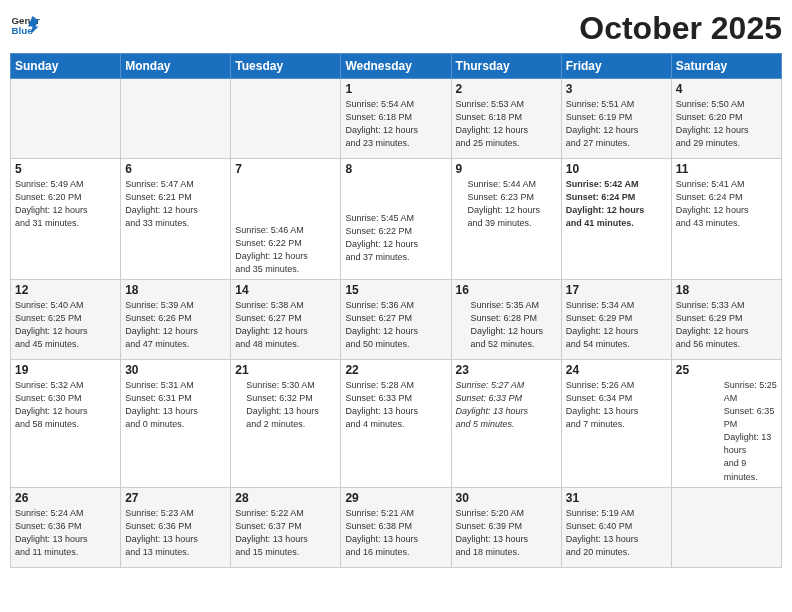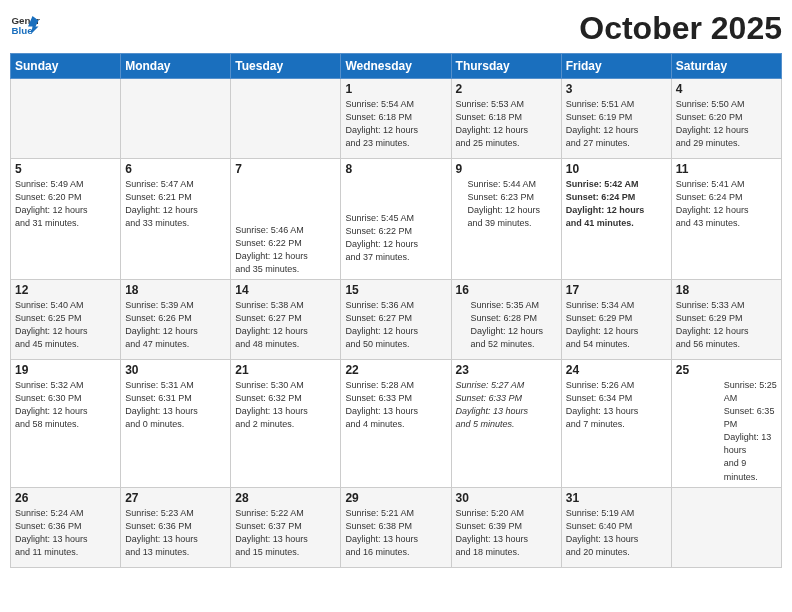--- a/index.html
+++ b/index.html
@@ -252,21 +252,21 @@
         </td>
         <td>
           <span class="day-number">30</span>
           <div class="day-info" style="white-space: pre-line;">Sunrise: 5:31 AM
 Sunset: 6:31 PM
 Daylight: 13 hours
 and 0 minutes.</div>
         </td>
         <td>
           <span class="day-number">21</span>
-          <div class="day-info" style="white-space: pre-line;">Sunrise: 5:30 AM
+          <div class="day-info" style="white-space: pre-line; margin-left: 11px;">Sunrise: 5:30 AM
 Sunset: 6:32 PM
 Daylight: 13 hours
 and 2 minutes.</div>
         </td>
         <td>
           <span class="day-number">22</span>
           <div class="day-info" style="white-space: pre-line;">Sunrise: 5:28 AM
 Sunset: 6:33 PM
 Daylight: 13 hours
 and 4 minutes.</div>

